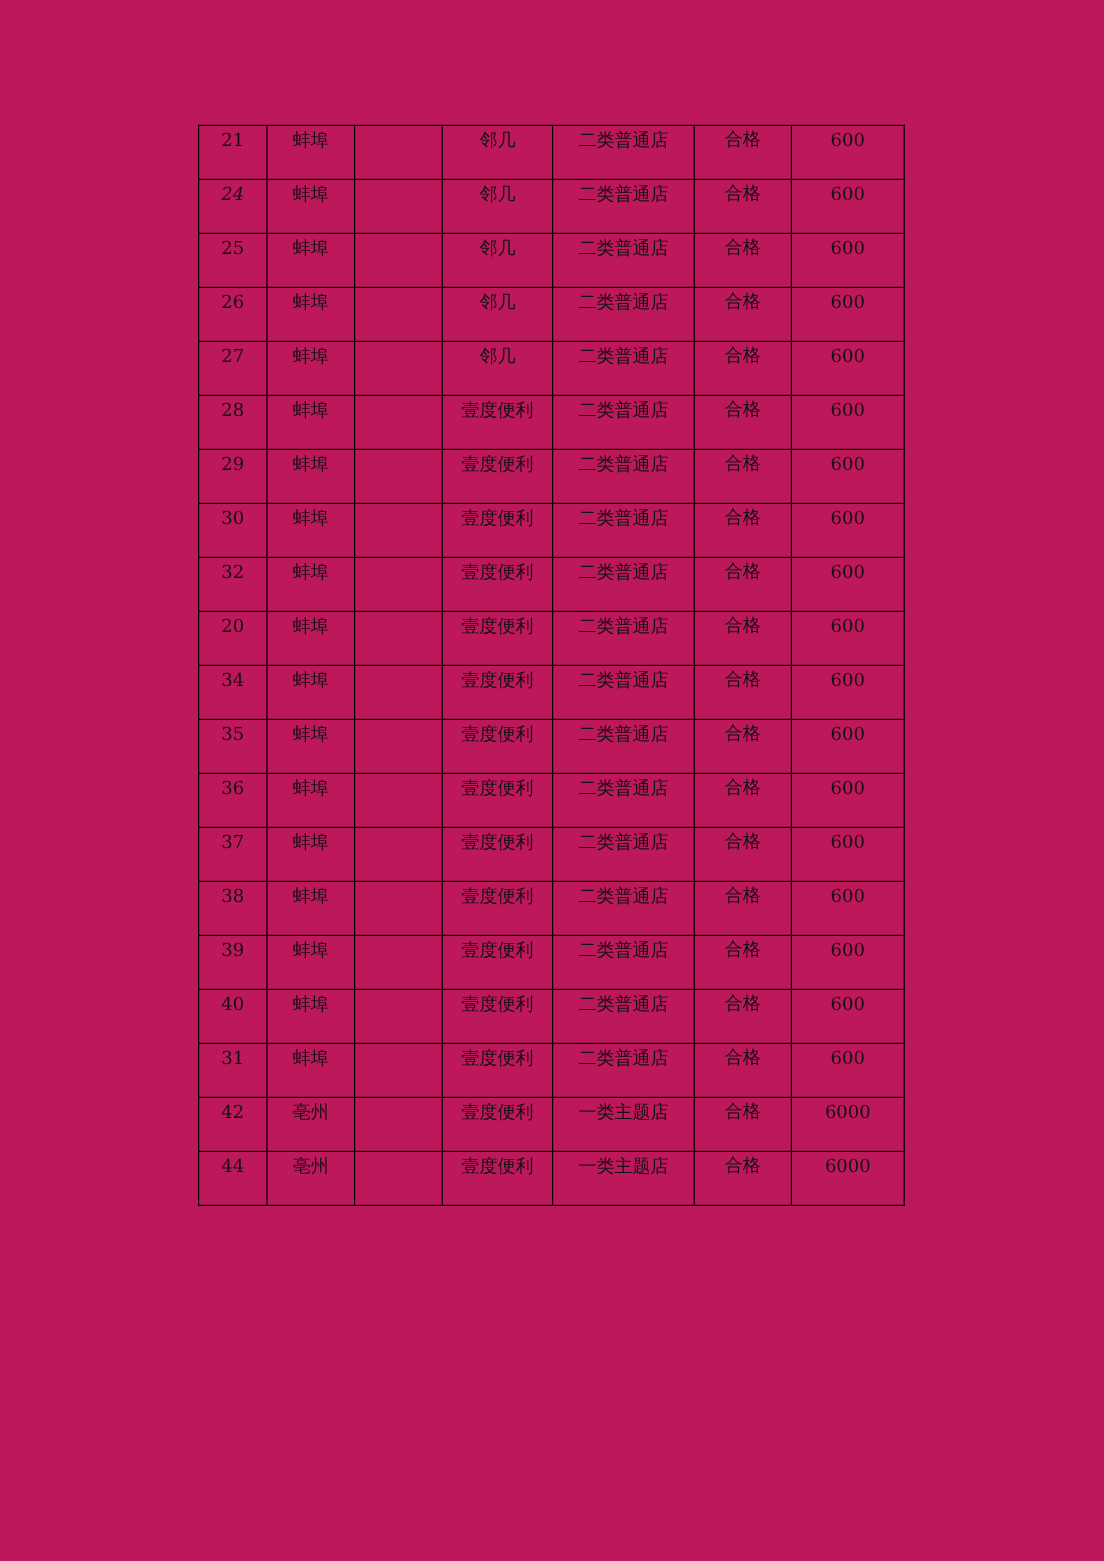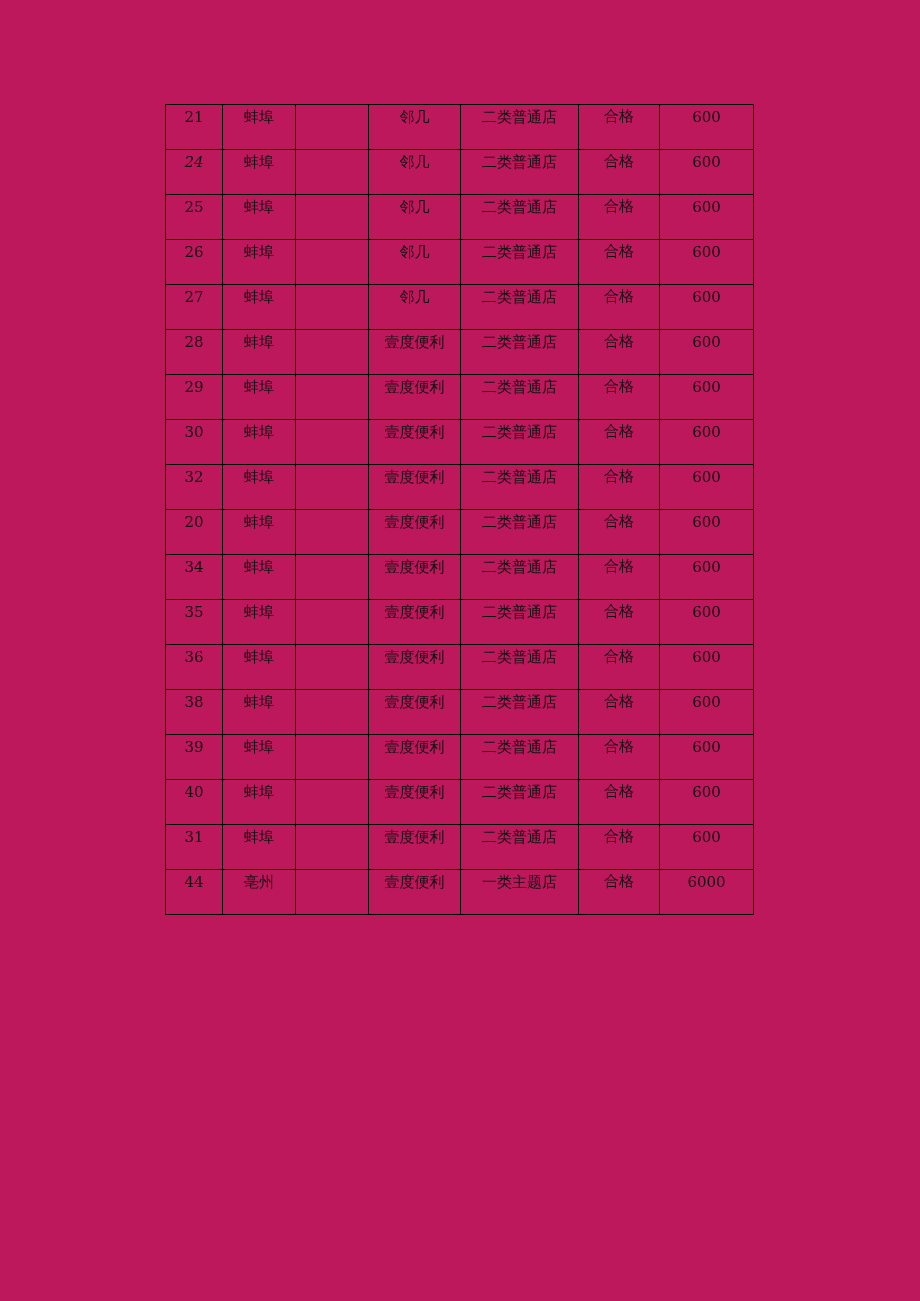--- a/index.html
+++ b/index.html
@@ -385,20 +385,43 @@
             </td>
             <td class="result">
               <span class="cell-text">合格</span>
             </td>
             <td class="amount">
               <span class="cell-text">600</span>
             </td>
           </tr>
           <tr>
             <td class="seq">
+              <span class="cell-text">37</span>
+            </td>
+            <td class="city">
+              <span class="cell-text">蚌埠</span>
+            </td>
+            <td class="blank">
+              <span class="cell-text"></span>
+            </td>
+            <td class="brand">
+              <span class="cell-text">壹度便利</span>
+            </td>
+            <td class="type">
+              <span class="cell-text">二类普通店</span>
+            </td>
+            <td class="result">
+              <span class="cell-text">合格</span>
+            </td>
+            <td class="amount">
+              <span class="cell-text">600</span>
+            </td>
+          </tr>
+          <tr>
+            <td class="seq">
               <span class="cell-text">38</span>
             </td>
             <td class="city">
               <span class="cell-text">蚌埠</span>
             </td>
             <td class="blank">
               <span class="cell-text"></span>
             </td>
             <td class="brand">
               <span class="cell-text">壹度便利</span>
@@ -473,20 +496,43 @@
               <span class="cell-text">壹度便利</span>
             </td>
             <td class="type">
               <span class="cell-text">二类普通店</span>
             </td>
             <td class="result">
               <span class="cell-text">合格</span>
             </td>
             <td class="amount">
               <span class="cell-text">600</span>
+            </td>
+          </tr>
+          <tr>
+            <td class="seq">
+              <span class="cell-text">42</span>
+            </td>
+            <td class="city">
+              <span class="cell-text">亳州</span>
+            </td>
+            <td class="blank">
+              <span class="cell-text"></span>
+            </td>
+            <td class="brand">
+              <span class="cell-text">壹度便利</span>
+            </td>
+            <td class="type">
+              <span class="cell-text">一类主题店</span>
+            </td>
+            <td class="result">
+              <span class="cell-text">合格</span>
+            </td>
+            <td class="amount">
+              <span class="cell-text">6000</span>
             </td>
           </tr>
           <tr>
             <td class="seq">
               <span class="cell-text">44</span>
             </td>
             <td class="city">
               <span class="cell-text">亳州</span>
             </td>
             <td class="blank">

